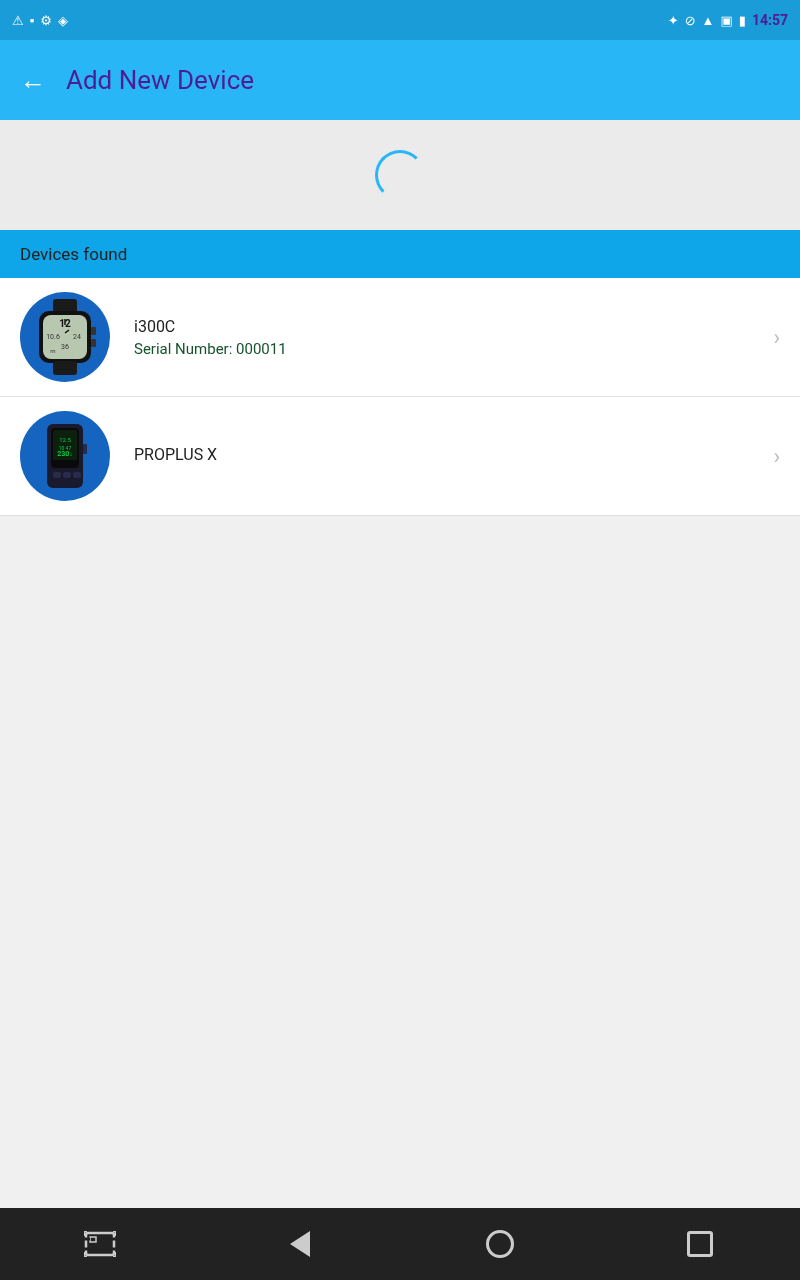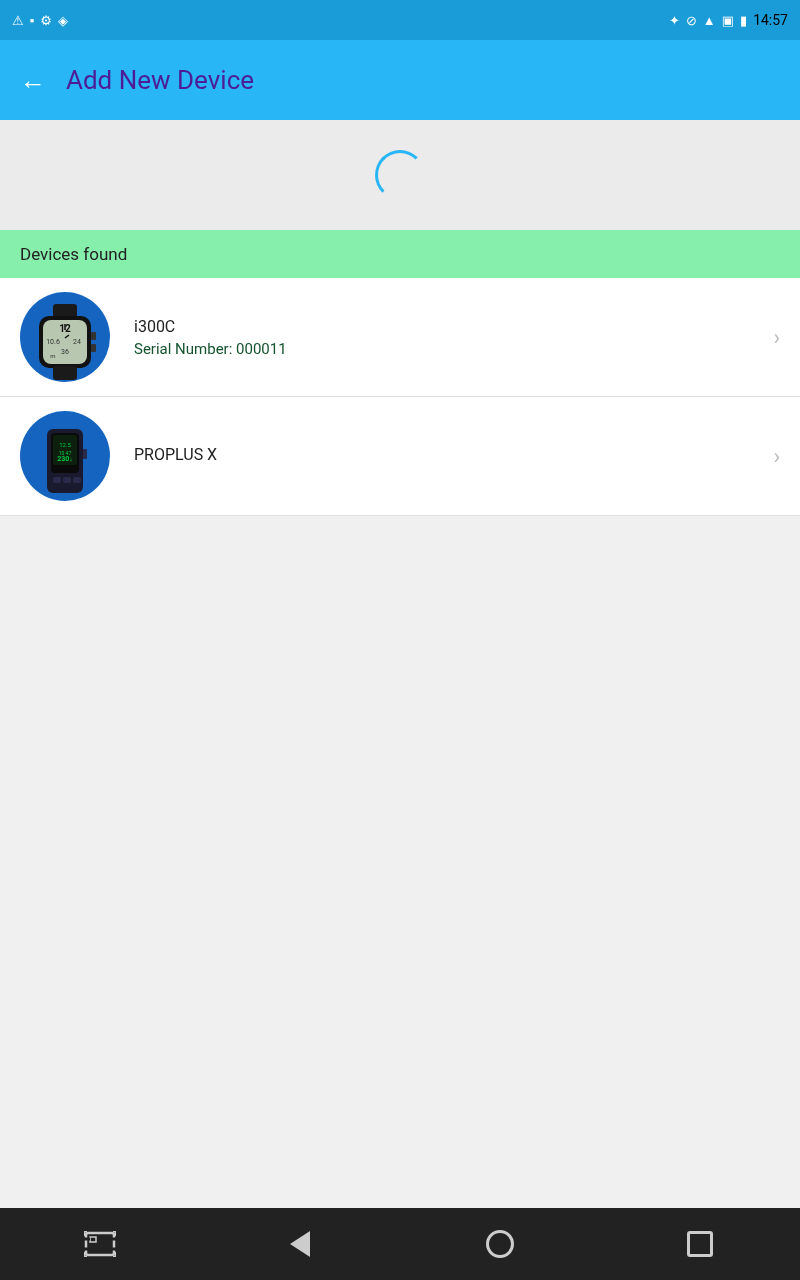--- a/index.html
+++ b/index.html
@@ -32,23 +32,23 @@
       align-items: center;
       gap: 6px;
       font-size: 13px;
       color: white;
     }
     .status-icon {
       color: white;
       font-size: 13px;
     }
     .status-time {
-      color: #000000;
+      color: #4c1d95;
       font-size: 14px;
-      font-weight: normal;
+      font-weight: bold;
     }
 
     
     .app-bar {
       width: 100%;
       height: 80px;
       background: #29b6f6;
       display: flex;
       align-items: center;
       padding: 0 20px;
@@ -95,21 +95,21 @@
       animation: spin 1s linear infinite;
     }
     @keyframes spin {
       0% { transform: rotate(0deg); }
       100% { transform: rotate(360deg); }
     }
 
     
     .devices-found-header {
       width: 100%;
-      background: #86efac;
+      background: #0ea5e9;
       padding: 14px 20px;
       font-size: 17px;
       color: #222;
       font-weight: 400;
     }
 
     
     .device-list {
       width: 100%;
       background: white;
@@ -126,21 +126,21 @@
       position: relative;
     }
 
     
     .device-image {
       width: 90px;
       height: 90px;
       border-radius: 50%;
       background: #1565c0;
       display: flex;
-      align-items: flex-end;
+      align-items: center;
       justify-content: center;
       flex-shrink: 0;
       overflow: hidden;
       margin-right: 24px;
     }
 
     .device-info {
       flex: 1;
     }
     .device-name {

